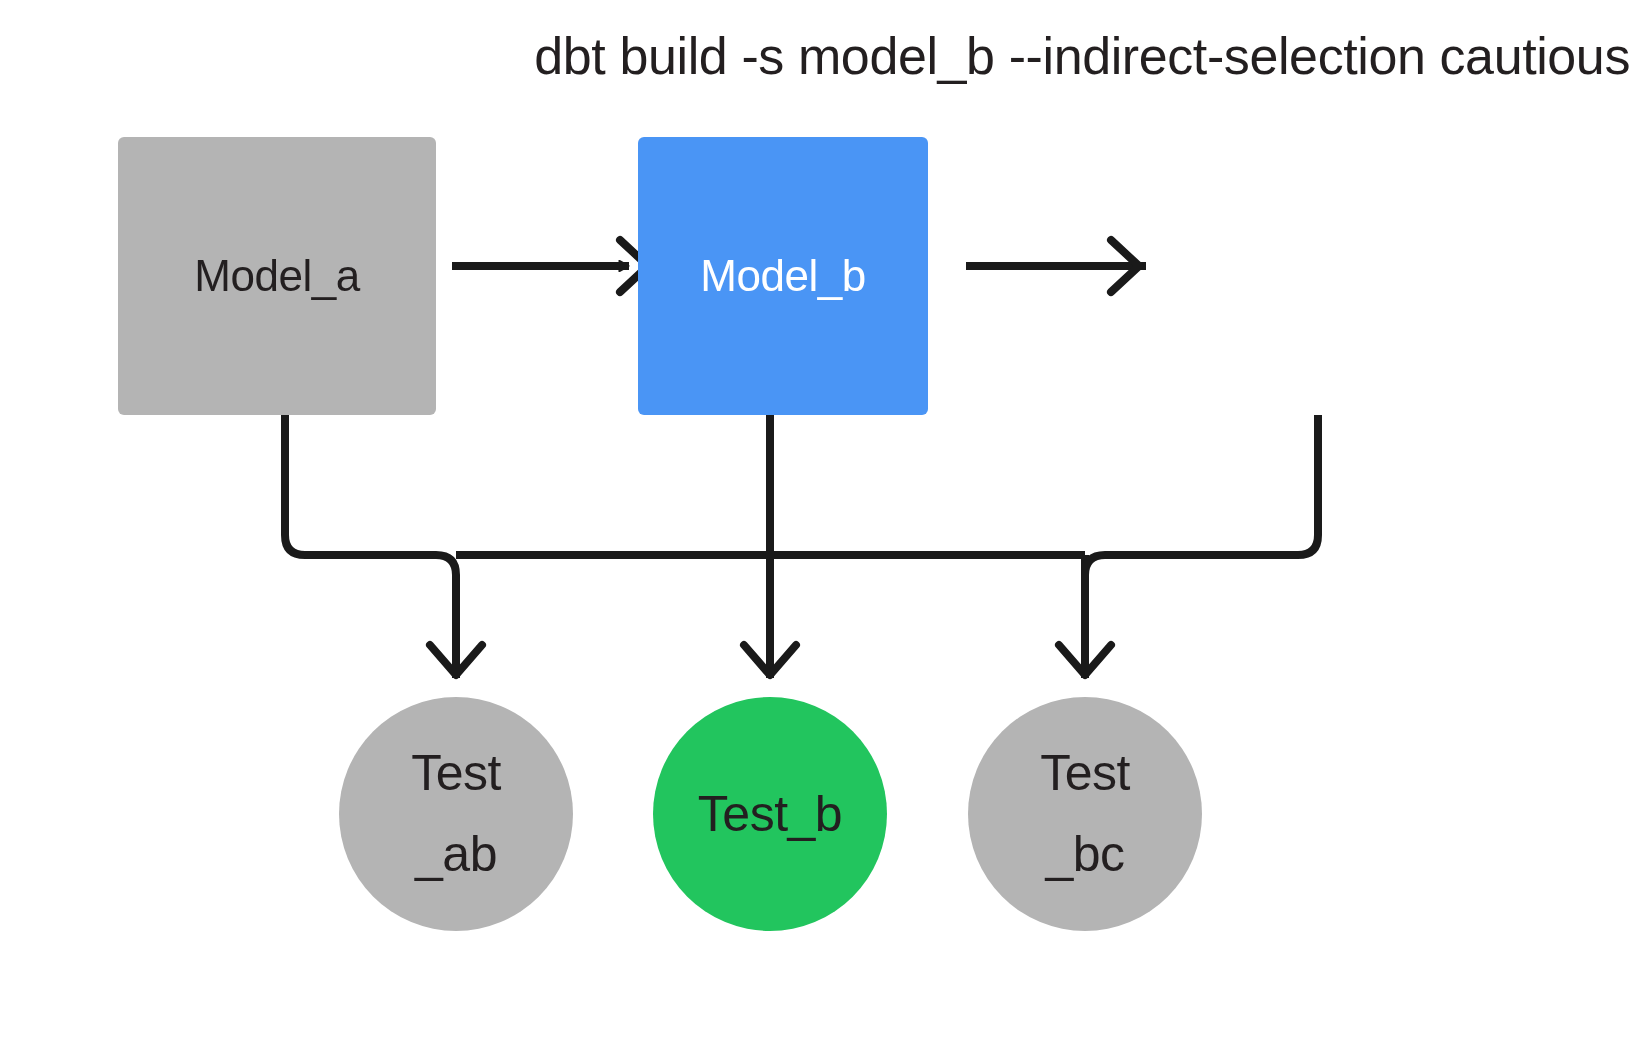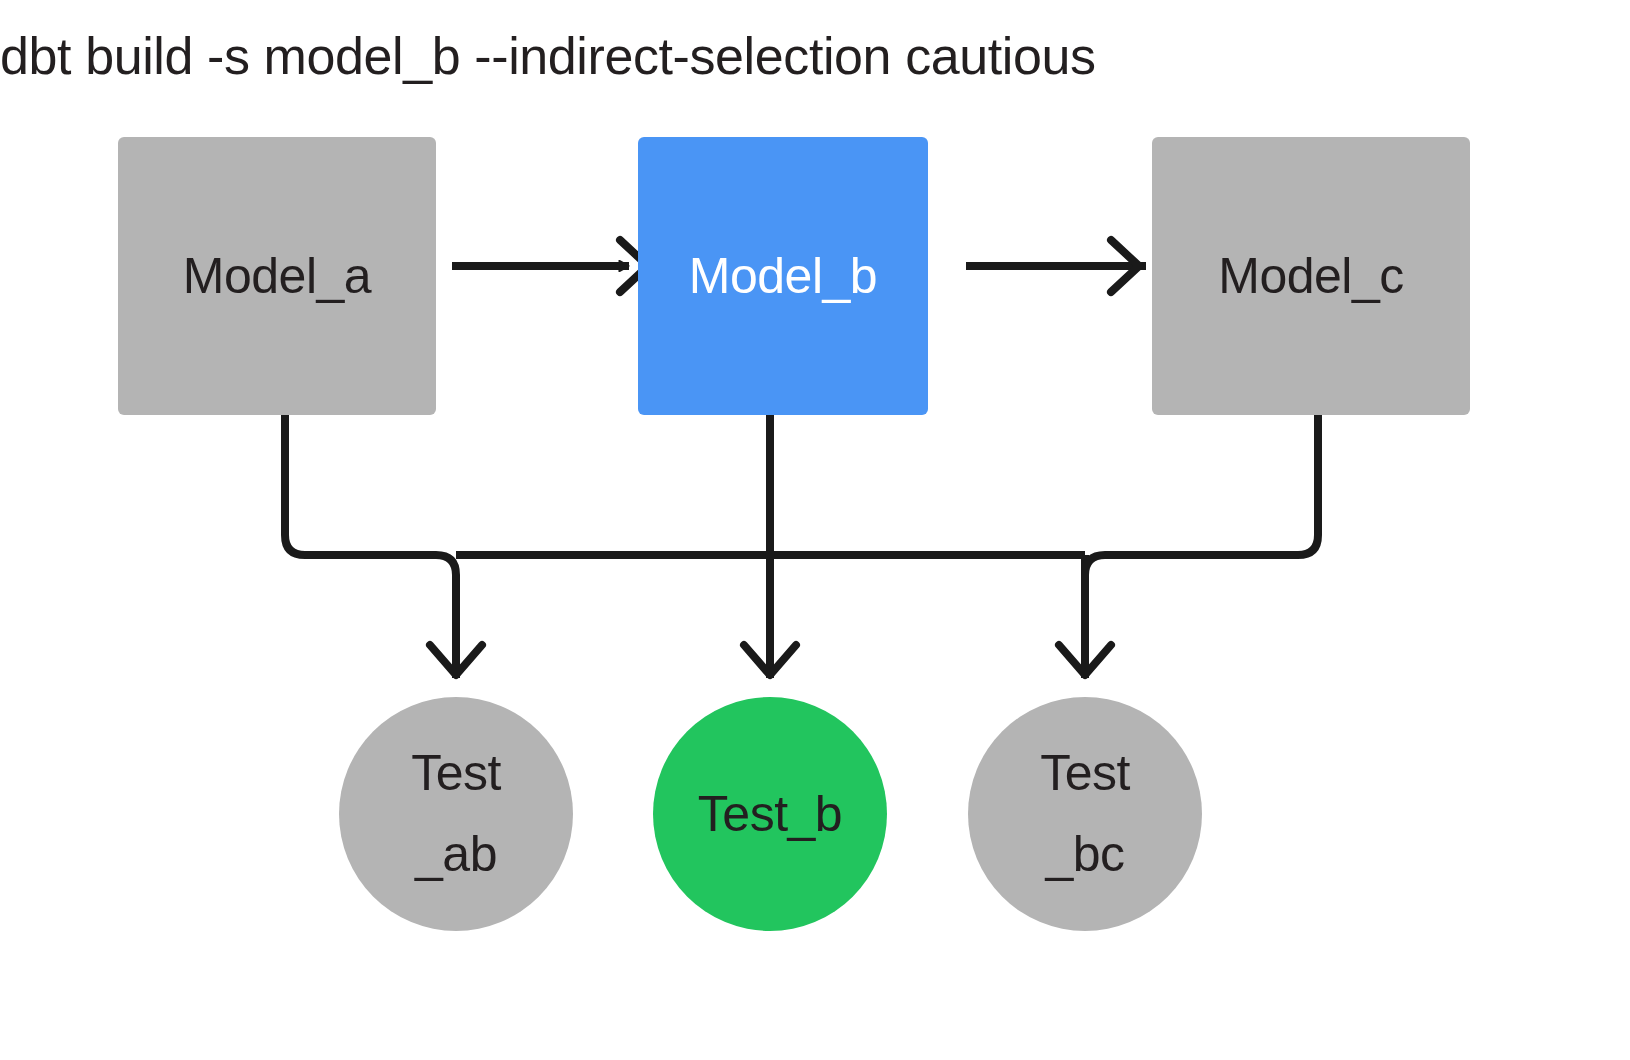--- a/index.html
+++ b/index.html
@@ -28,21 +28,21 @@
   }
   .node-box {
     position: absolute;
     border-radius: 6px;
     display: flex;
     align-items: center;
     justify-content: center;
     box-sizing: border-box;
   }
   .node-box .node-label {
-    font-size: 50px;
+    font-size: 44px;
     line-height: 1.0;
     letter-spacing: -0.5px;
     white-space: nowrap;
   }
   .node-circle {
     position: absolute;
     border-radius: 50%;
     display: flex;
     align-items: center;
     justify-content: center;
@@ -53,21 +53,21 @@
     font-size: 50px;
     line-height: 1.62;
     letter-spacing: -0.5px;
     white-space: pre-line;
   }
   #diagram-title {
     position: absolute;
     left: 0;
     top: 28px;
     width: 1630px;
-    text-align: left;
+    text-align: right;
     font-size: 52px;
     line-height: 1.1;
     letter-spacing: -0.4px;
     color: #231f20;
     white-space: nowrap;
   }
 </style>
 </head>
 <body>
 
@@ -114,23 +114,20 @@
   </svg>
 
   <div class="node-box" style="left:118px; top:137px; width:318px; height:278px; background:#b4b4b4;">
     <span class="node-label" style="color:#231f20;">Model_a</span>
   </div>
 
   <div class="node-box" style="left:638px; top:137px; width:290px; height:278px; background:#4a95f5;">
     <span class="node-label" style="color:#ffffff;">Model_b</span>
   </div>
 
-  <div class="node-box" style="left:1152px; top:137px; width:318px; height:278px; background:#b4b4b4;">
-    <span class="node-label" style="color:#231f20;">Model_c</span>
-  </div>
 
   <div class="node-circle" style="left:339px; top:697px; width:234px; height:234px; background:#b4b4b4;">
     <span class="node-label" style="color:#231f20;">Test
 _ab</span>
   </div>
 
   <div class="node-circle" style="left:653px; top:697px; width:234px; height:234px; background:#22c55e;">
     <span class="node-label" style="color:#231f20; line-height:1.0;">Test_b</span>
   </div>
 

